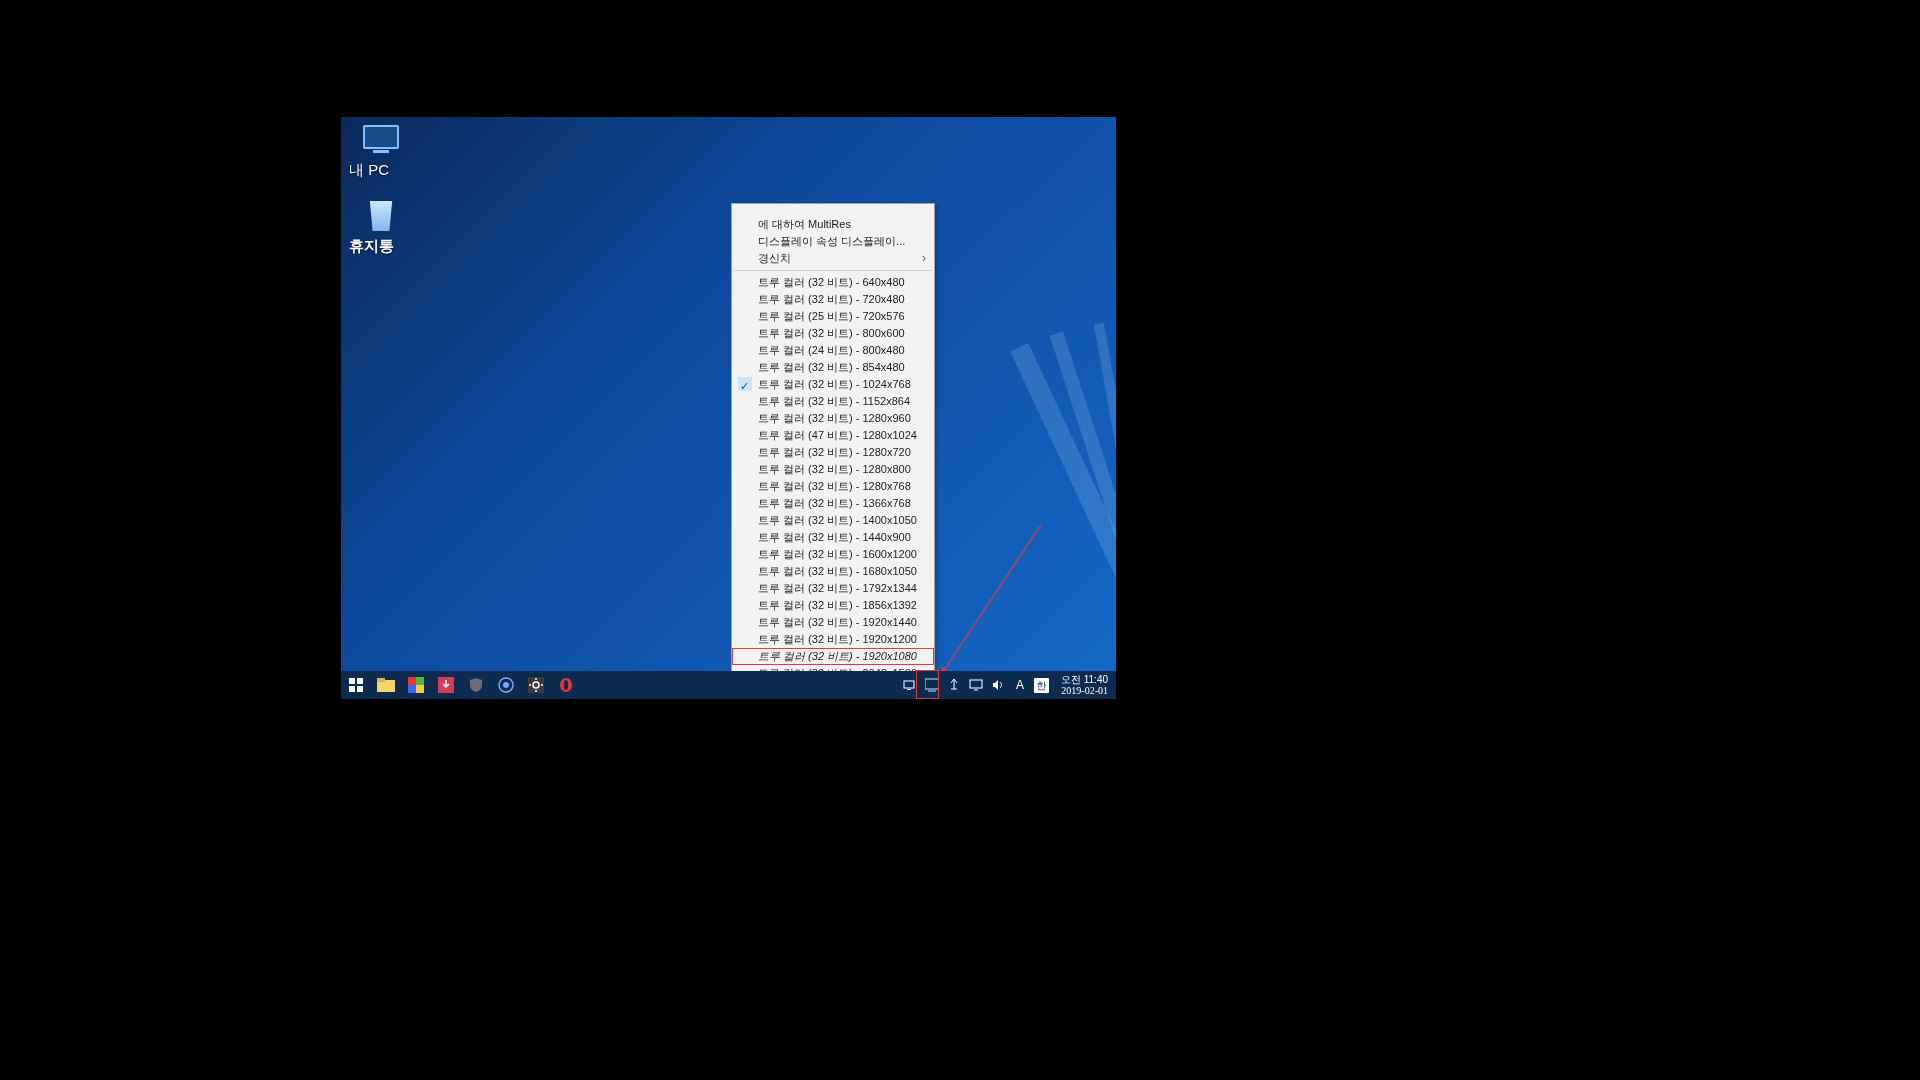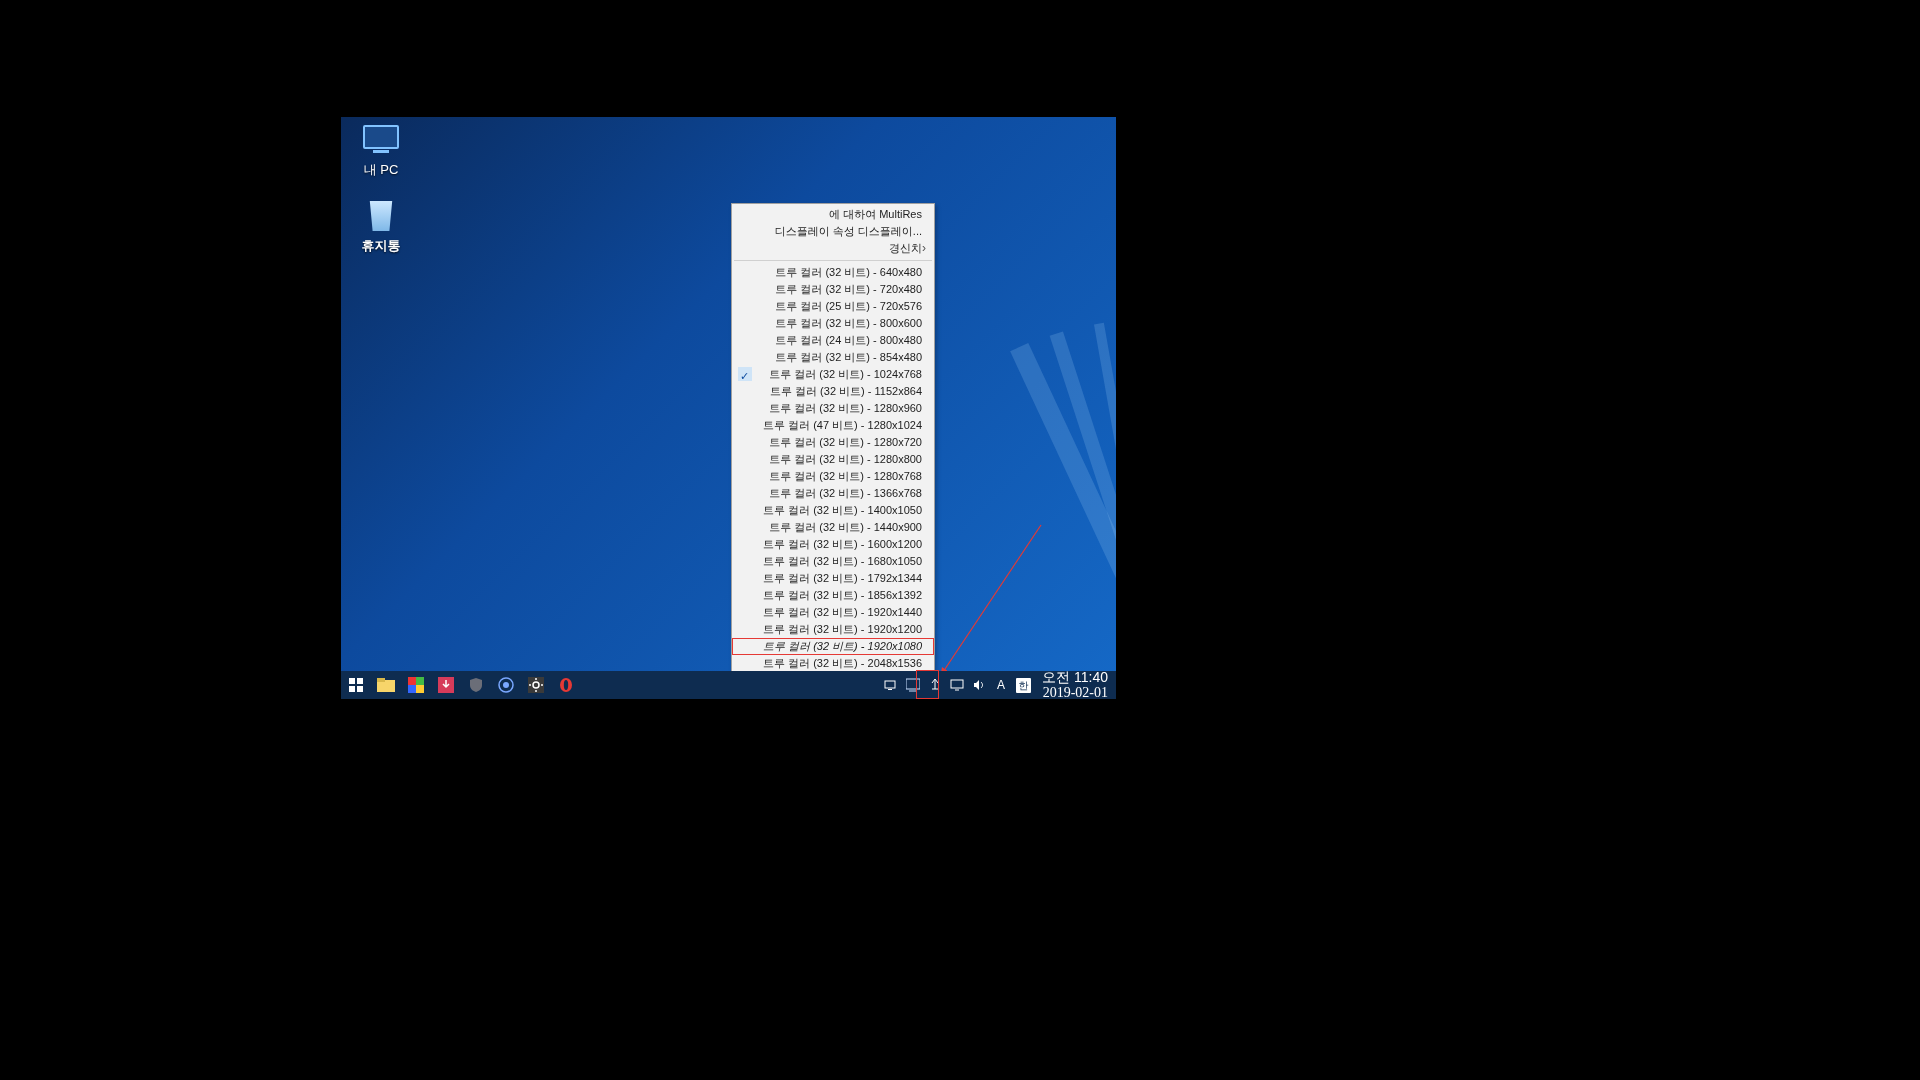--- a/index.html
+++ b/index.html
@@ -20,22 +20,22 @@
   position: absolute; right: -40px; bottom: 80px;
   width: 20px; height: 300px;
   background: rgba(180, 220, 255, 0.18);
   transform-origin: bottom center;
 }
 .ray.r1 { transform: rotate(-25deg); }
 .ray.r2 { transform: rotate(-18deg); width: 14px;}
 .ray.r3 { transform: rotate(-10deg); width: 10px;}
 
 .desktop-icon {
-  position: absolute; width: 64px; text-align: center;
-  color: #fff; font-size: 13px;
+  position: absolute; width: 64px; 
+  color: #fff; font-size: 15px;
   cursor: default;
 }
 .desktop-icon .glyph { width: 40px; height: 32px; margin: 0 auto 4px; position: relative; }
 .desktop-icon .label { text-shadow: 0 1px 2px rgba(0,0,0,.8); }
 
 .pc-glyph {
   width: 36px; height: 24px; border: 2px solid #82c3ff; border-radius: 2px;
   background: #1a4a8a; margin: 0 auto; position: relative;
 }
 .pc-glyph::after {
@@ -62,41 +62,40 @@
   color: #fff; font-size: 10px;
 }
 .tb-item {
   width: 30px; height: 28px; display: flex; align-items:center; justify-content:center;
   position: relative;
 }
 .tb-icon { width: 18px; height: 18px; display:flex; align-items:center; justify-content:center; }
 .tb-spacer { flex: 1; }
 .tray { display:flex; align-items:center; gap: 0; }
 .tray .tb-item { width: 22px; }
-.clock { padding: 0 8px; text-align: right; font-size: 14px; line-height: 1.15; }
+.clock { padding: 0 8px; text-align: right; font-size: 10px; line-height: 1.15; }
 .clock .time { display:block; }
 .clock .date { display:block;font-family:Liberation Serif, serif; }
 
 .highlight-box {
   position: absolute;
   border: 1px solid #e53935;
   pointer-events: none;
 }
 
 .arrow-svg { position: absolute; pointer-events: none; }
 
 
 .ctx-menu {
   position: absolute;
   background: #f2f2f2;
   border: 1px solid #a0a0a0;
   box-shadow: 2px 2px 4px rgba(0,0,0,.25);
   font-size: 11px; color: #222;
-  padding: 2px 0;
-  text-align: right;
+  padding: 12px 0;
 }
 .ctx-item {
   height: 17px; line-height: 17px;
   padding: 0 12px 0 26px;
   position: relative;
   white-space: nowrap;
   cursor: default;
 }
 .ctx-item.has-sub::after {
   content: "›"; position: absolute; right: 8px; top: 0; font-size: 12px; color:#555;

